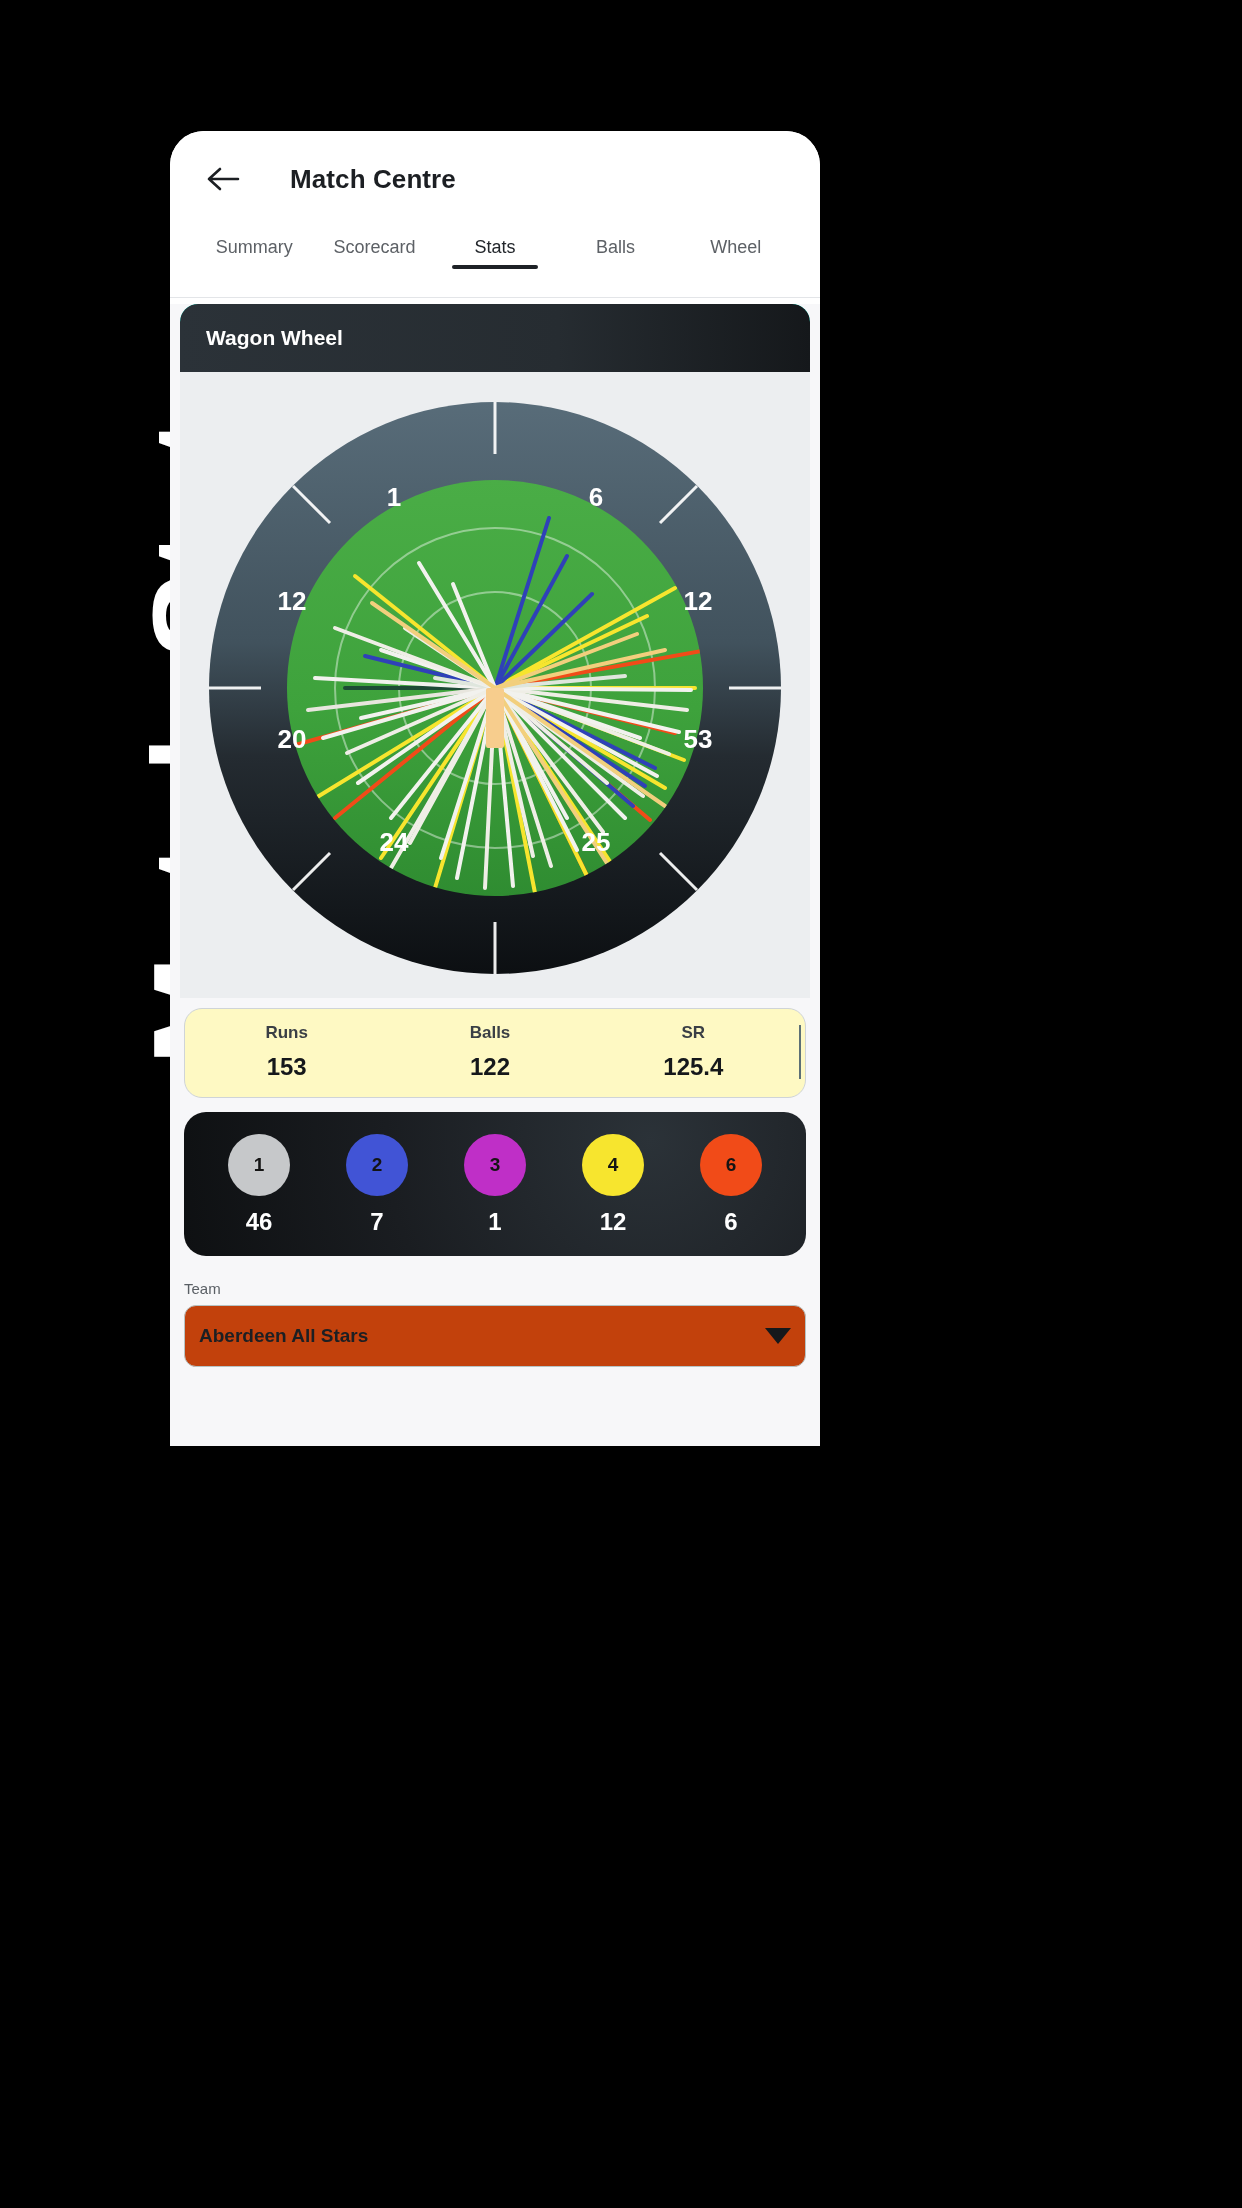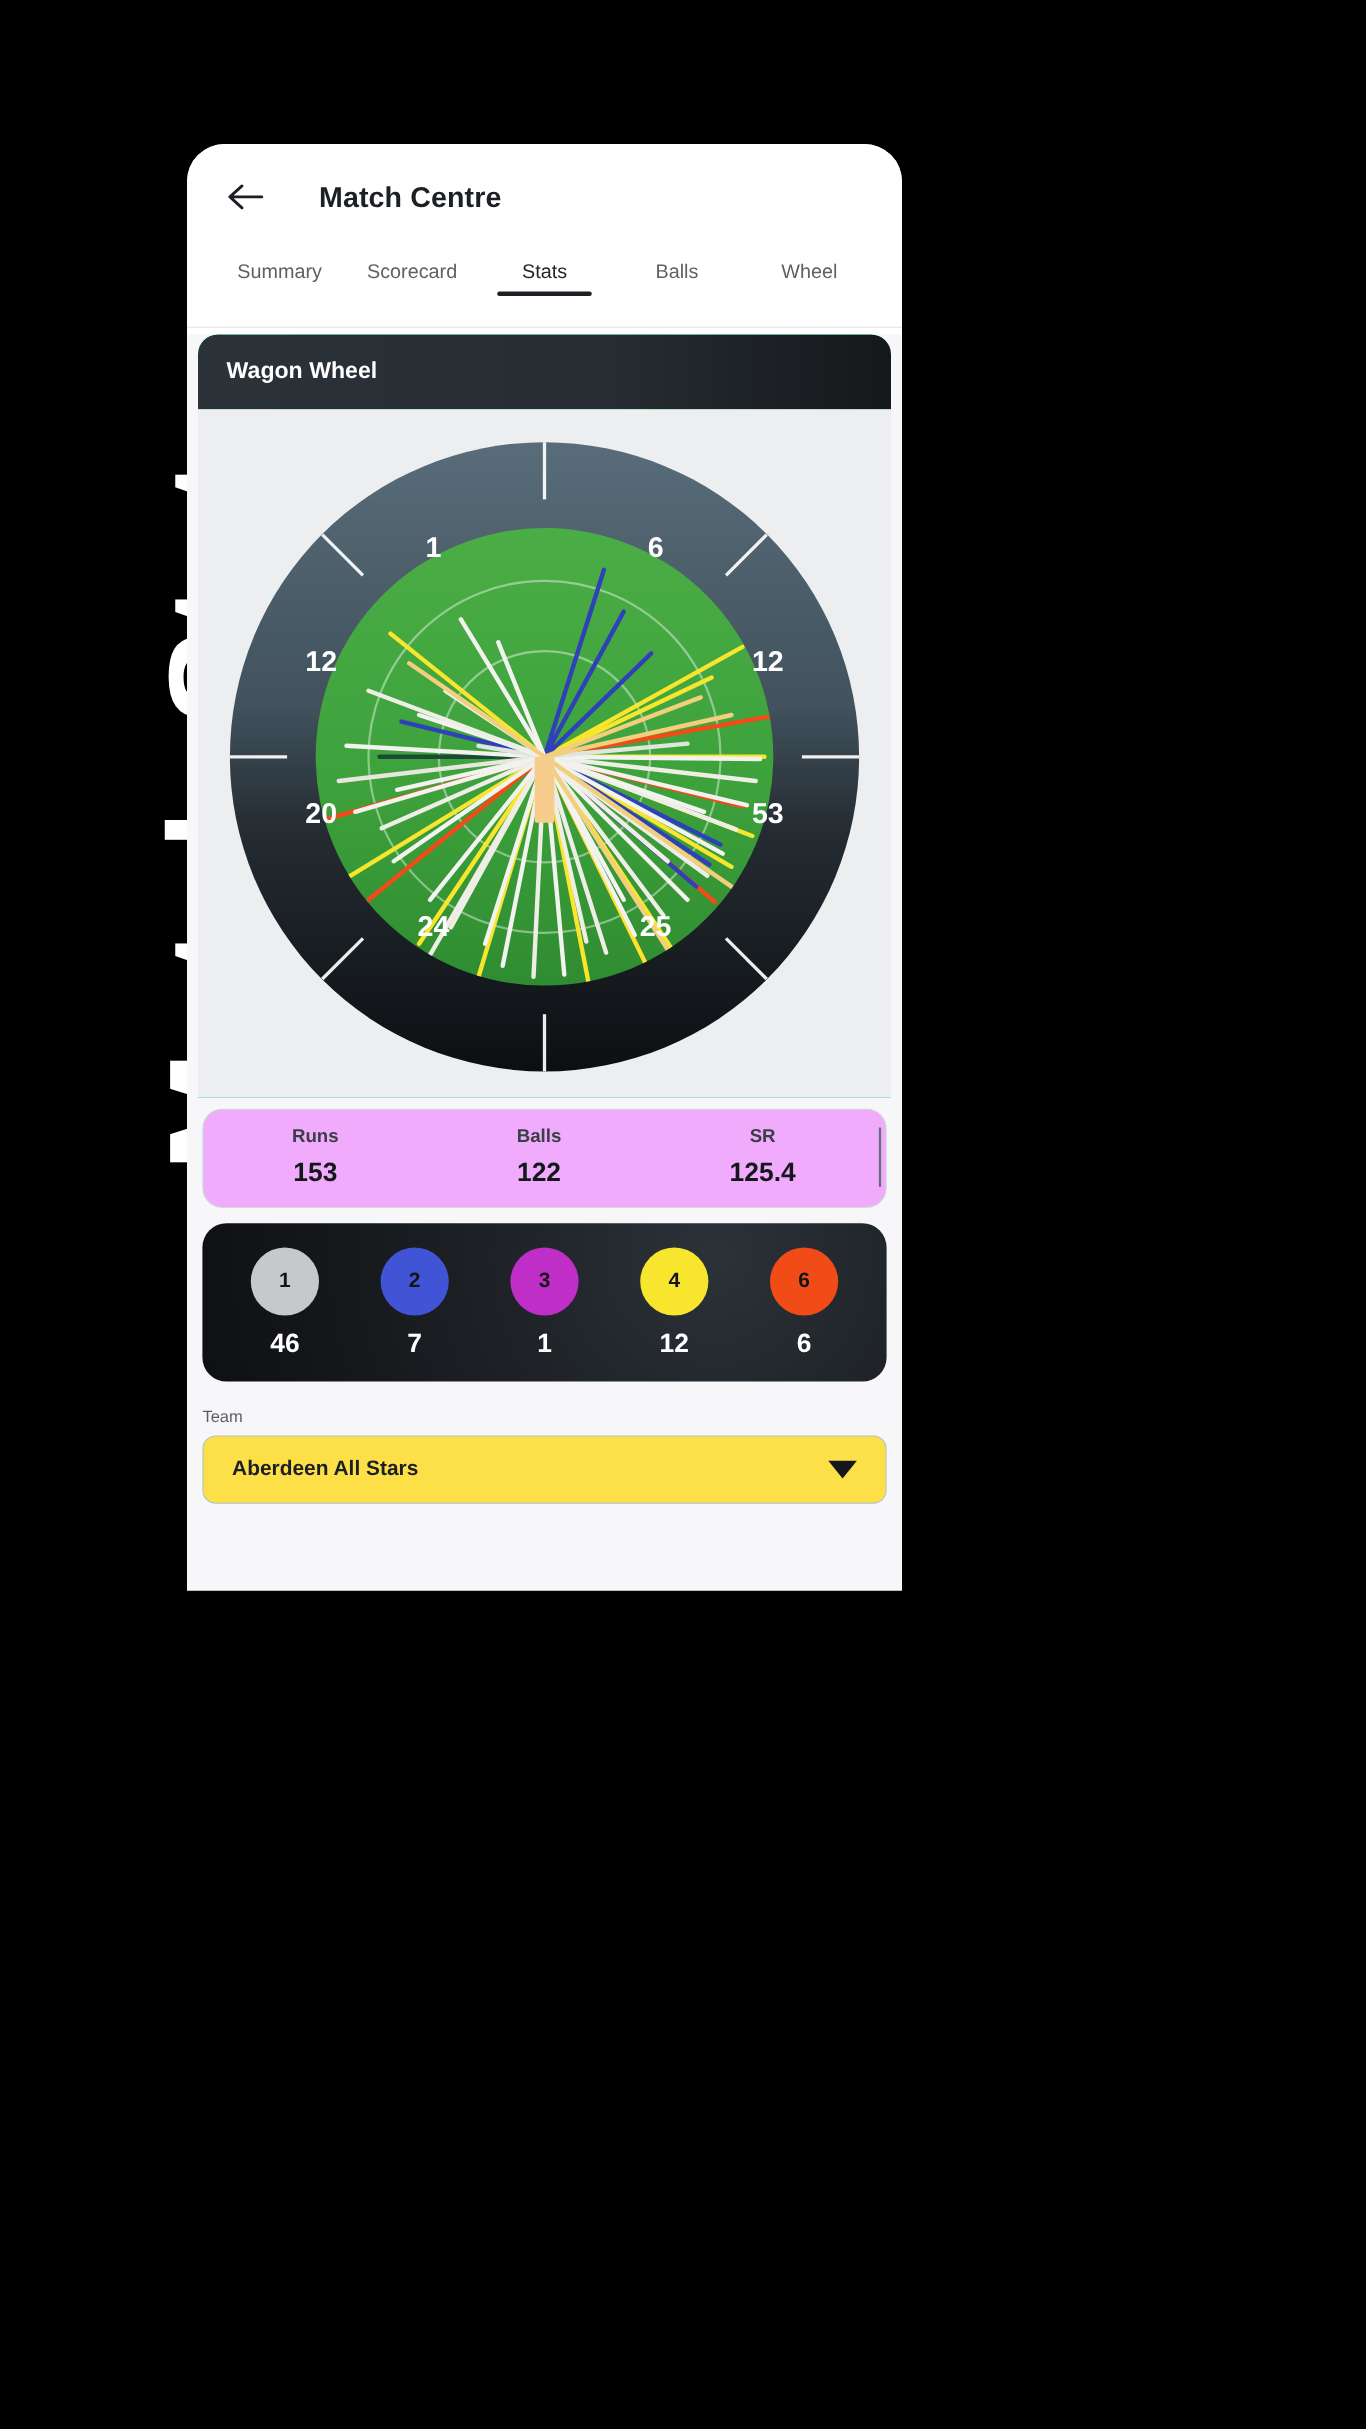--- a/index.html
+++ b/index.html
@@ -40,42 +40,42 @@
   
   #ww-card{margin:6px 10px 0 10px;background:#14b8a6;border-radius:18px 18px 0 0;overflow:hidden;}
   #ww-header{background:linear-gradient(90deg,#2b3238 0%,#262c31 60%,#15181b 100%);
              padding:22px 26px;border-radius:18px 18px 0 0;}
   #ww-header-title{color:#fff;font-size:21px;font-weight:700;}
 
   #ww-field-wrap{background:#eceef0;padding:16px 0 10px 0;display:flex;justify-content:center;}
   #ww-svg{display:block;}
 
   
-  #stats-strip{margin:10px 14px 0 14px;background:#f0abfc;border:1px solid #cfd4d8;border-radius:18px;
+  #stats-strip{margin:10px 14px 0 14px;background:#fef9c3;border:1px solid #cfd4d8;border-radius:18px;
                display:flex;align-items:center;padding:14px 0 16px 0;}
   .stat-group{display:flex;flex:1;}
   .stat{flex:1;text-align:center;}
   .stat-label{font-size:17px;color:#3a3f45;font-weight:600;margin-bottom:10px;}
   .stat-value{font-size:24px;color:#15181b;font-weight:700;}
   #stat-divider{width:2px;align-self:stretch;background:#5d7076;margin:2px 4px;}
 
   
   #legend{margin:14px 14px 0 14px;background:radial-gradient(circle at 75% 20%,#2b3238 0%,#1a1d21 55%,#0e1012 100%);
           border-radius:22px;display:flex;justify-content:space-around;padding:22px 16px 20px 16px;}
   .legend-item{display:flex;flex-direction:column;align-items:center;gap:12px;}
   .legend-dot{width:62px;height:62px;border-radius:50%;display:flex;align-items:center;justify-content:center;
               font-size:19px;font-weight:700;color:#141414;}
   .legend-count{color:#fff;font-size:24px;font-weight:700;}
 
   
   #selects{display:flex;gap:4px;margin:24px 14px 0 14px;}
   .select-col{flex:1;}
   .select-label{font-size:15px;color:#5a5f65;margin-bottom:8px;}
-  .select-box{background:#fde047;border:1px solid #b6c3c4;border-radius:12px;height:60px;
-              display:flex;align-items:center;justify-content:space-between;padding:0 26px;}
+  .select-box{background:#c2410c;border:1px solid #b6c3c4;border-radius:12px;height:60px;
+              display:flex;align-items:center;justify-content:space-between;padding:0 14px;}
   .select-value{font-size:19px;font-weight:700;color:#1c1f23;}
   .caret{width:0;height:0;border-left:13px solid transparent;border-right:13px solid transparent;border-top:16px solid #15181b;}
 </style>
 </head>
 <body>
 
 <div id="side-title">Match Stats</div>
 
 <div id="phone">
 <div id="phone-inner">

